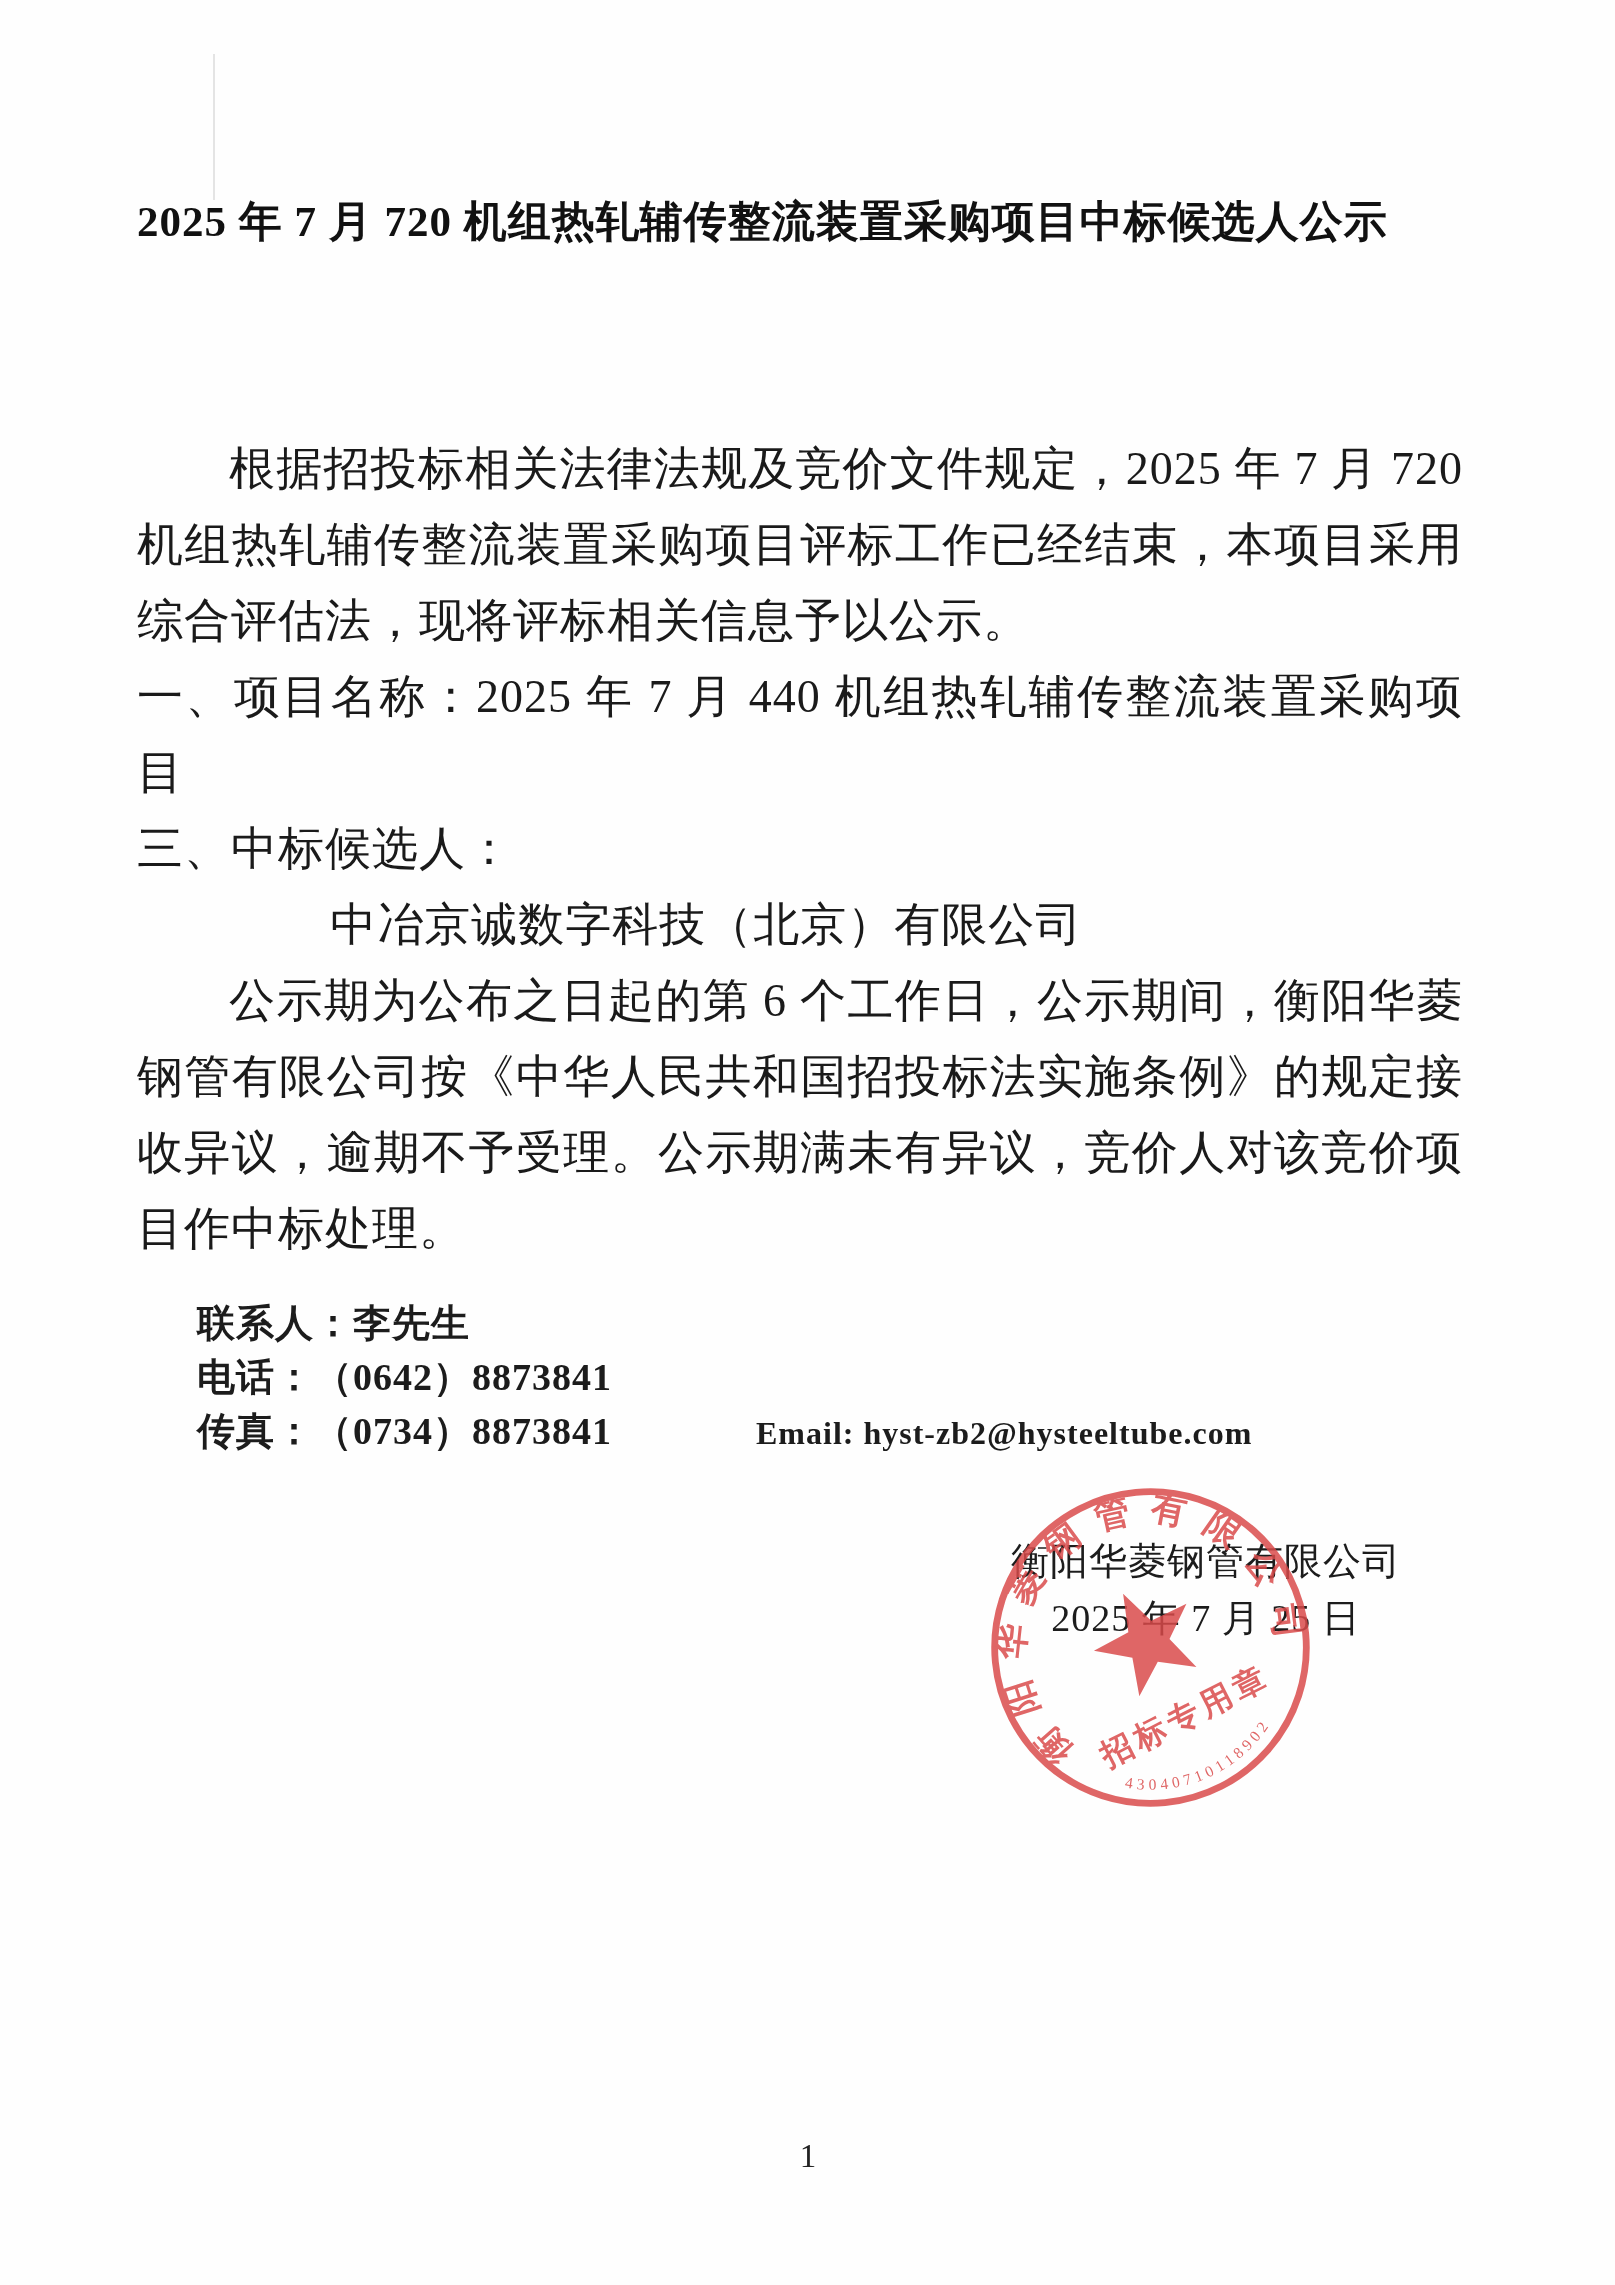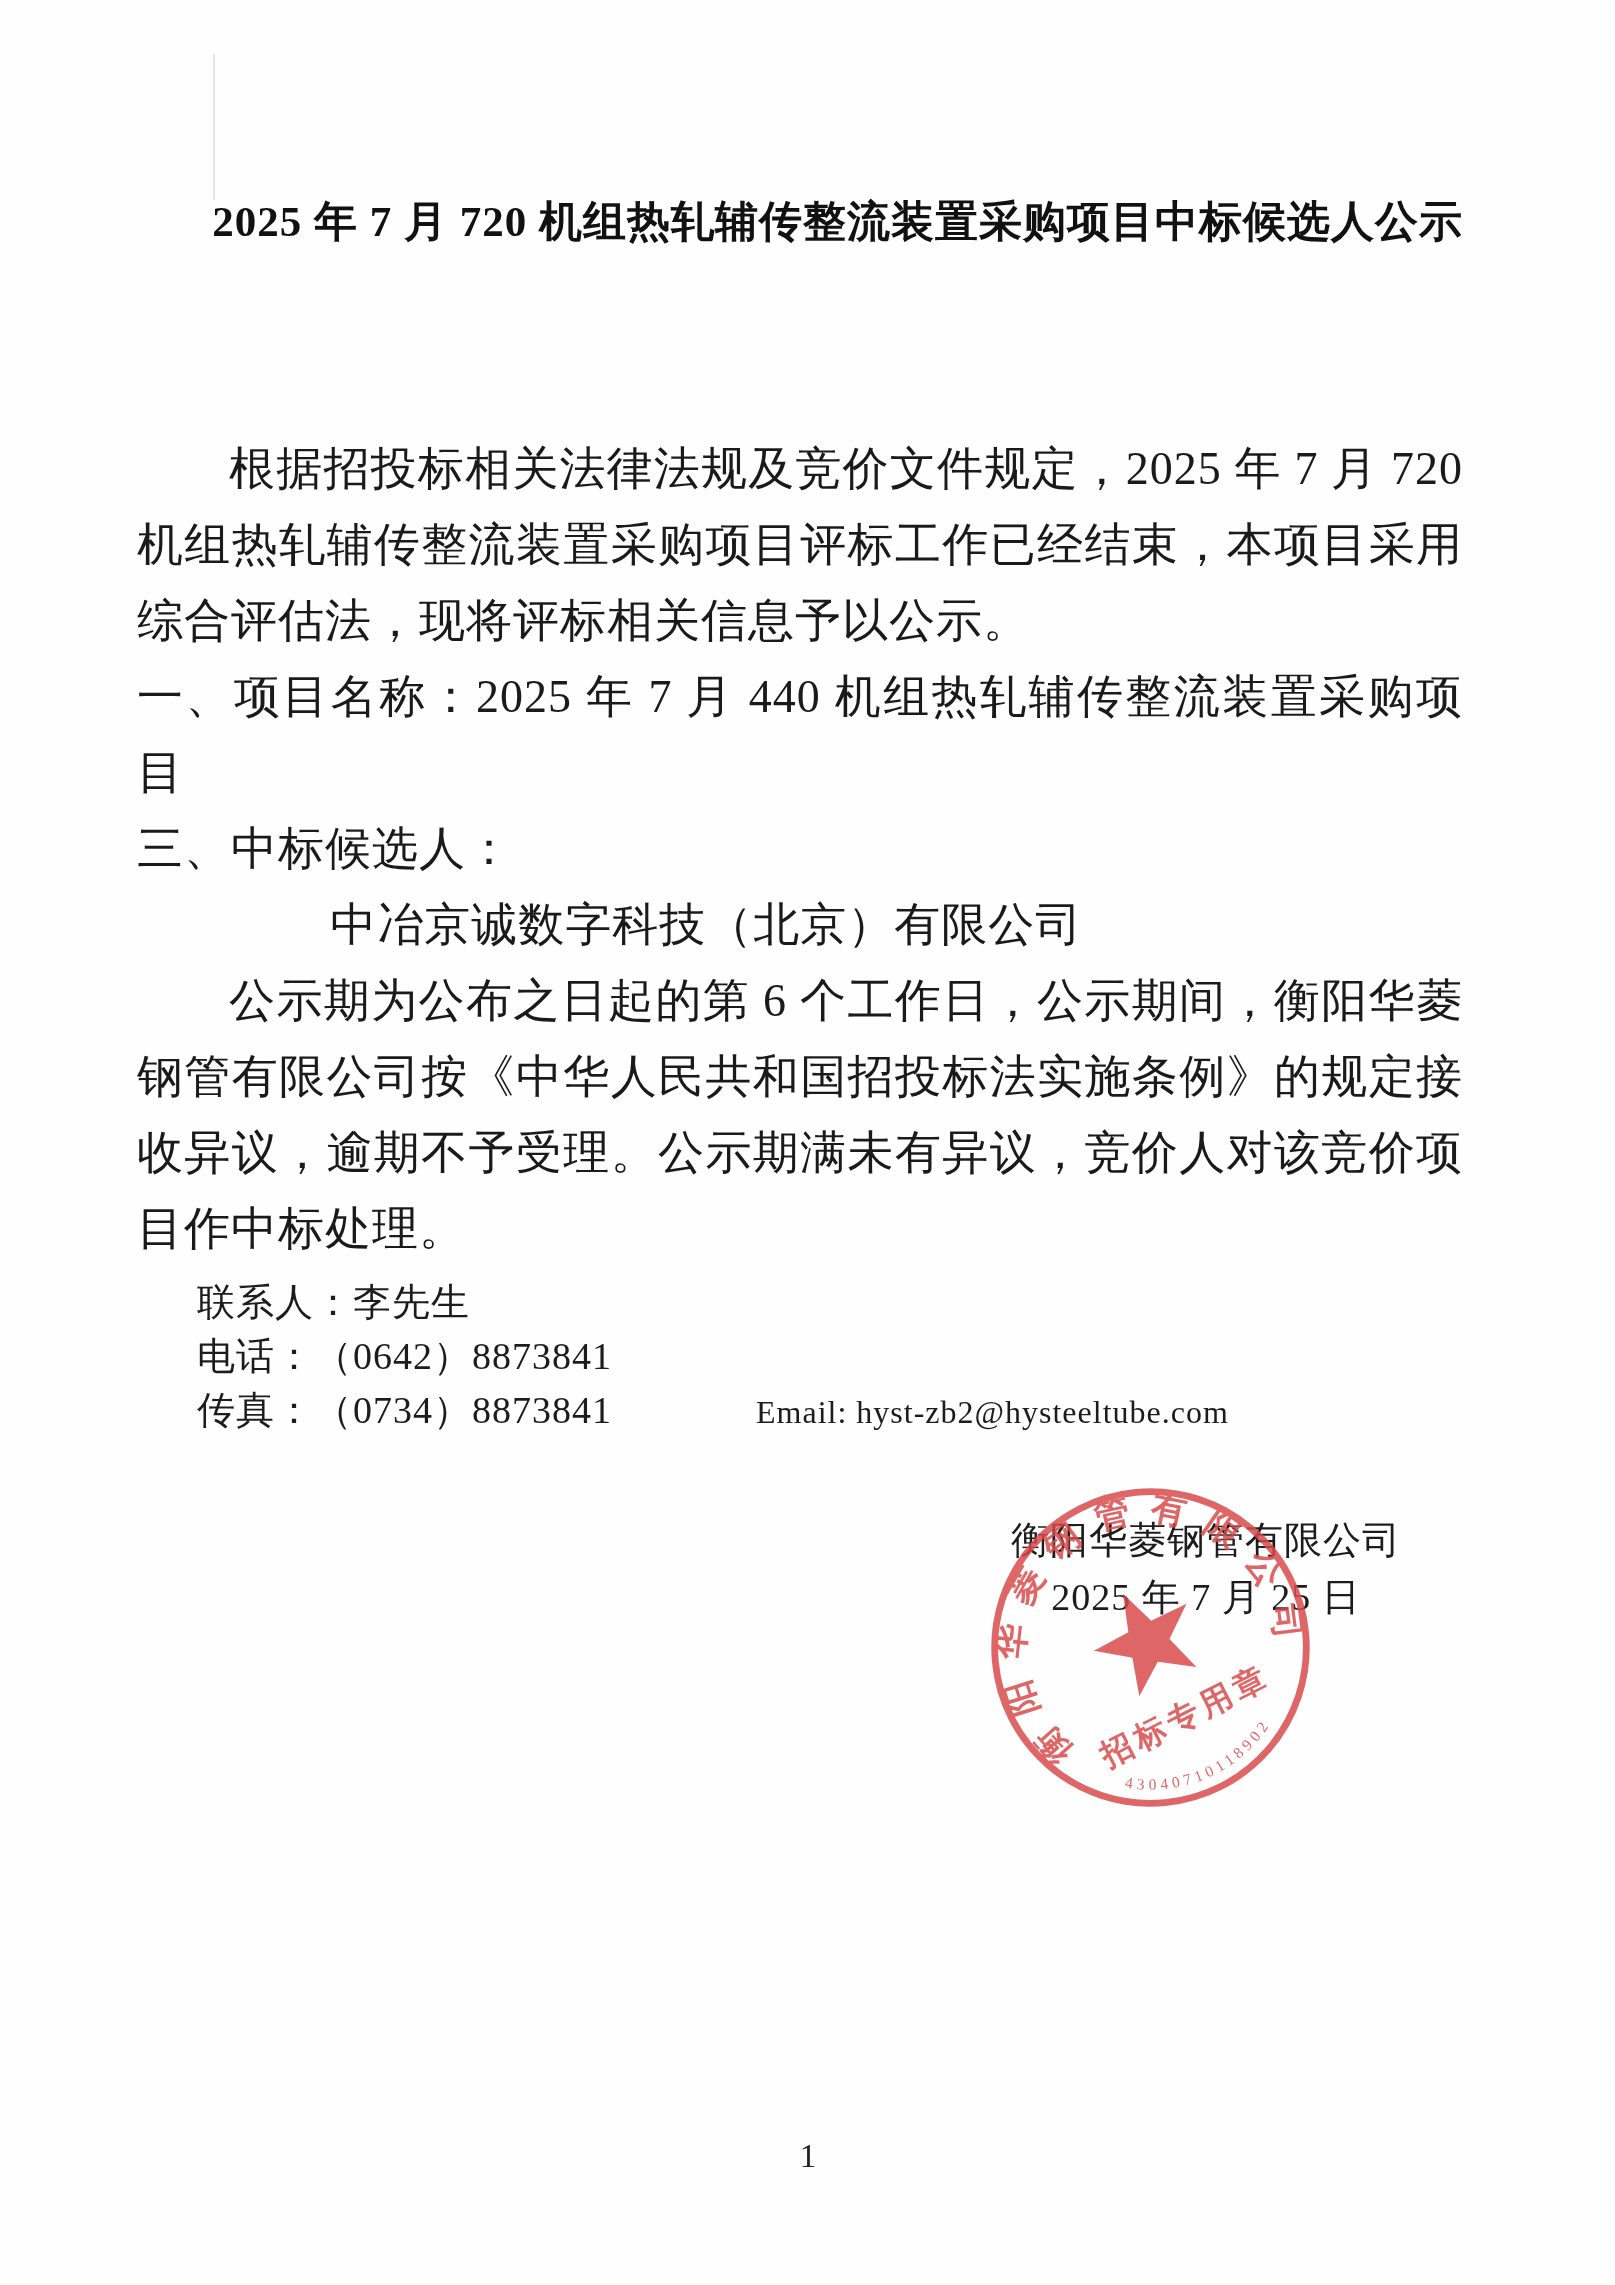--- a/index.html
+++ b/index.html
@@ -10,43 +10,44 @@
     background:#fefefe;
     font-family:"Liberation Serif","DejaVu Serif",serif;
     color:#1c1c1c;
     overflow:hidden;
   }
   .content {
     position:absolute; left:137px; top:0; width:1326px;
   }
   .doc-title {
     margin:193px 0 0 0;
-    text-align:right;
+    text-align:left;
     font-size:43px;
     font-weight:bold;
     letter-spacing:1px;
     color:#111;
   }
   .body-block {
     margin-top:180px;
     font-size:46px;
     line-height:76px;
     letter-spacing:1px;
     text-align:justify;
     color:#1a1a1a;
   }
   .body-block p { margin:0; }
   .indent-2 { text-indent:2em; }
   .indent-4 { text-indent:4.2em; }
   .contact-block {
-    margin-top:8px;
+    margin-top:29px;
     padding-left:60px;
     font-size:38px;
     line-height:54px;
     letter-spacing:1px;
+    font-weight:bold;
   }
   .contact-row { display:flex; align-items:baseline; }
   .email-text { margin-left:144px; font-size:32px; }
   .signature-block {
     margin-top:73px;
     display:flex;
     flex-direction:column;
     align-items:flex-end;
     padding-right:62px;
     font-size:38px;

